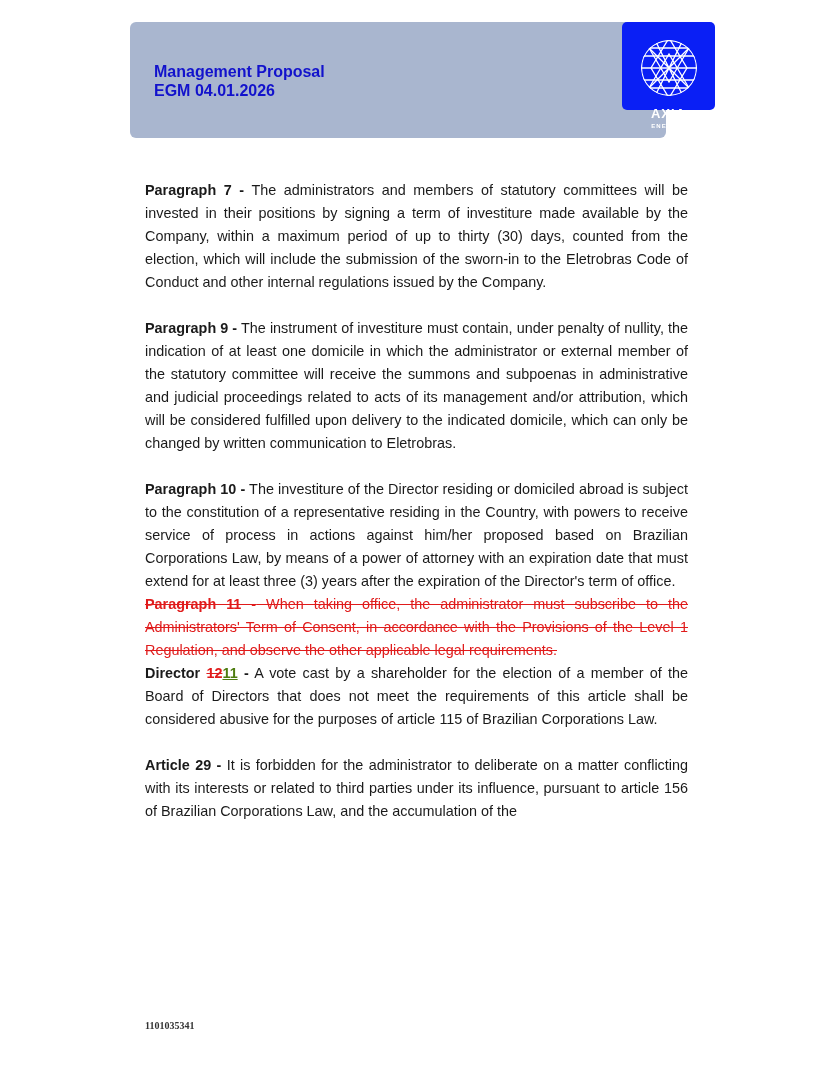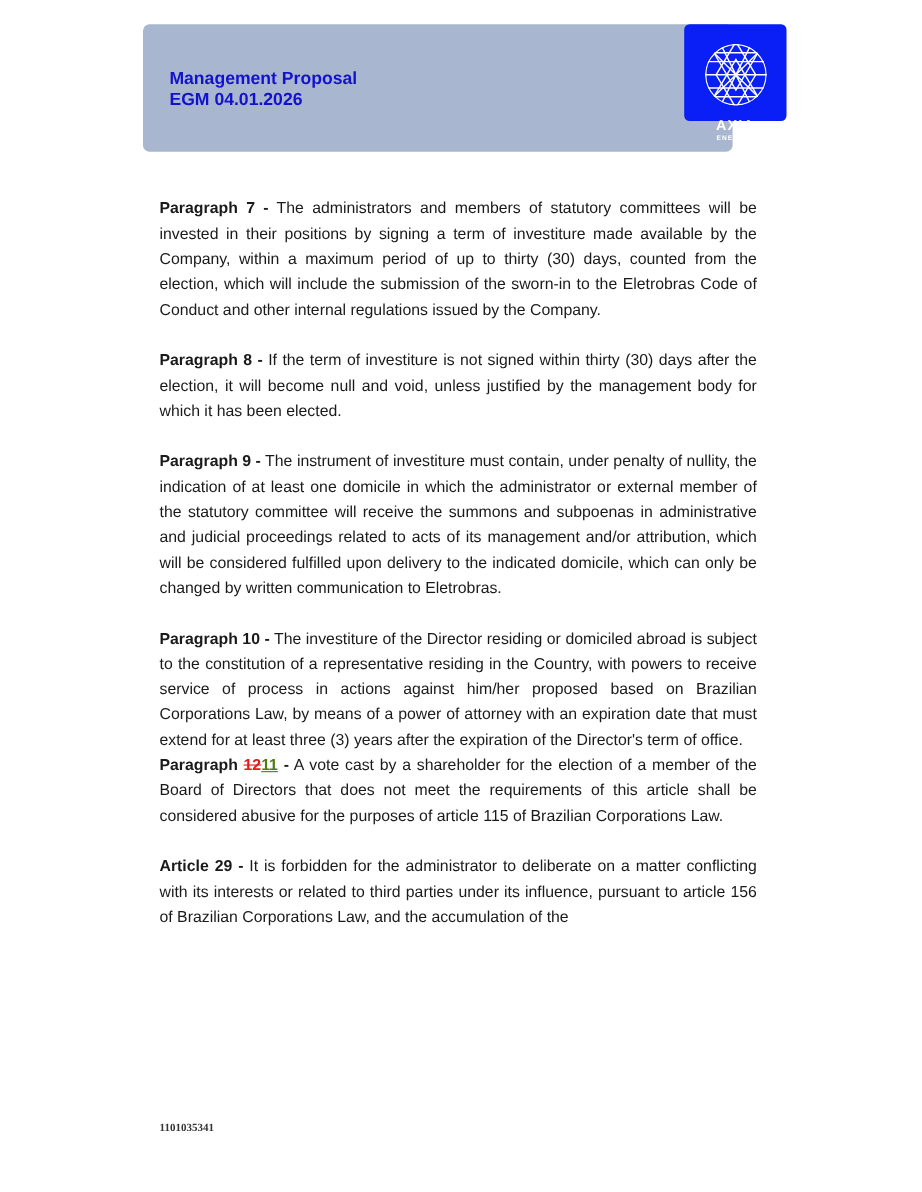--- a/index.html
+++ b/index.html
@@ -99,25 +99,25 @@
       <path d="M10 50 L50 50 L30 16 Z"></path>
     </g>
   </svg>
   <div class="logo-name">AXIA</div>
   <div class="logo-sub">ENERGIA</div>
 </div>
 
 <div class="content">
   <p class="para"><span class="lbl">Paragraph 7 -</span><span> The administrators and members of statutory committees will be invested in their positions by signing a term of investiture made available by the Company, within a maximum period of up to thirty (30) days, counted from the election, which will include the submission of the sworn-in to the Eletrobras Code of Conduct and other internal regulations issued by the Company.</span></p>
 
-  <p class="para"><span class="lbl">Paragraph 8 -</span><span> If the term of investiture is not signed within thirty (30) days after the election, it will become null and void, unless justified by the management body for which it has been elected.</span></p>
 
   <p class="para"><span class="lbl">Paragraph 9 -</span><span> The instrument of investiture must contain, under penalty of nullity, the indication of at least one domicile in which the administrator or external member of the statutory committee will receive the summons and subpoenas in administrative and judicial proceedings related to acts of its management and/or attribution, which will be considered fulfilled upon delivery to the indicated domicile, which can only be changed by written communication to Eletrobras.</span></p>
 
   <p class="para tight"><span class="lbl">Paragraph 10 -</span><span> The investiture of the Director residing or domiciled abroad is subject to the constitution of a representative residing in the Country, with powers to receive service of process in actions against him/her proposed based on Brazilian Corporations Law, by means of a power of attorney with an expiration date that must extend for at least three (3) years after the expiration of the Director's term of office.</span></p>
 
+  <p class="para tight deleted"><span class="lbl">Paragraph 11 -</span><span> When taking office, the administrator must subscribe to the Administrators' Term of Consent, in accordance with the Provisions of the Level 1 Regulation, and observe the other applicable legal requirements.</span></p>
 
-  <p class="para"><span class="lbl"><span>Paragraph </span><span class="deleted">12</span><span class="inserted">11</span><span> -</span></span><span> A vote cast by a shareholder for the election of a member of the Board of Directors that does not meet the requirements of this article shall be considered abusive for the purposes of article 115 of Brazilian Corporations Law.</span></p>
+  <p class="para"><span class="lbl"><span>Director </span><span class="deleted">12</span><span class="inserted">11</span><span> -</span></span><span> A vote cast by a shareholder for the election of a member of the Board of Directors that does not meet the requirements of this article shall be considered abusive for the purposes of article 115 of Brazilian Corporations Law.</span></p>
 
   <p class="para"><span class="lbl">Article 29 -</span><span> It is forbidden for the administrator to deliberate on a matter conflicting with its interests or related to third parties under its influence, pursuant to article 156 of Brazilian Corporations Law, and the accumulation of the</span></p>
 </div>
 
 <div class="footer-id">1101035341</div>
 
 </body></html>

